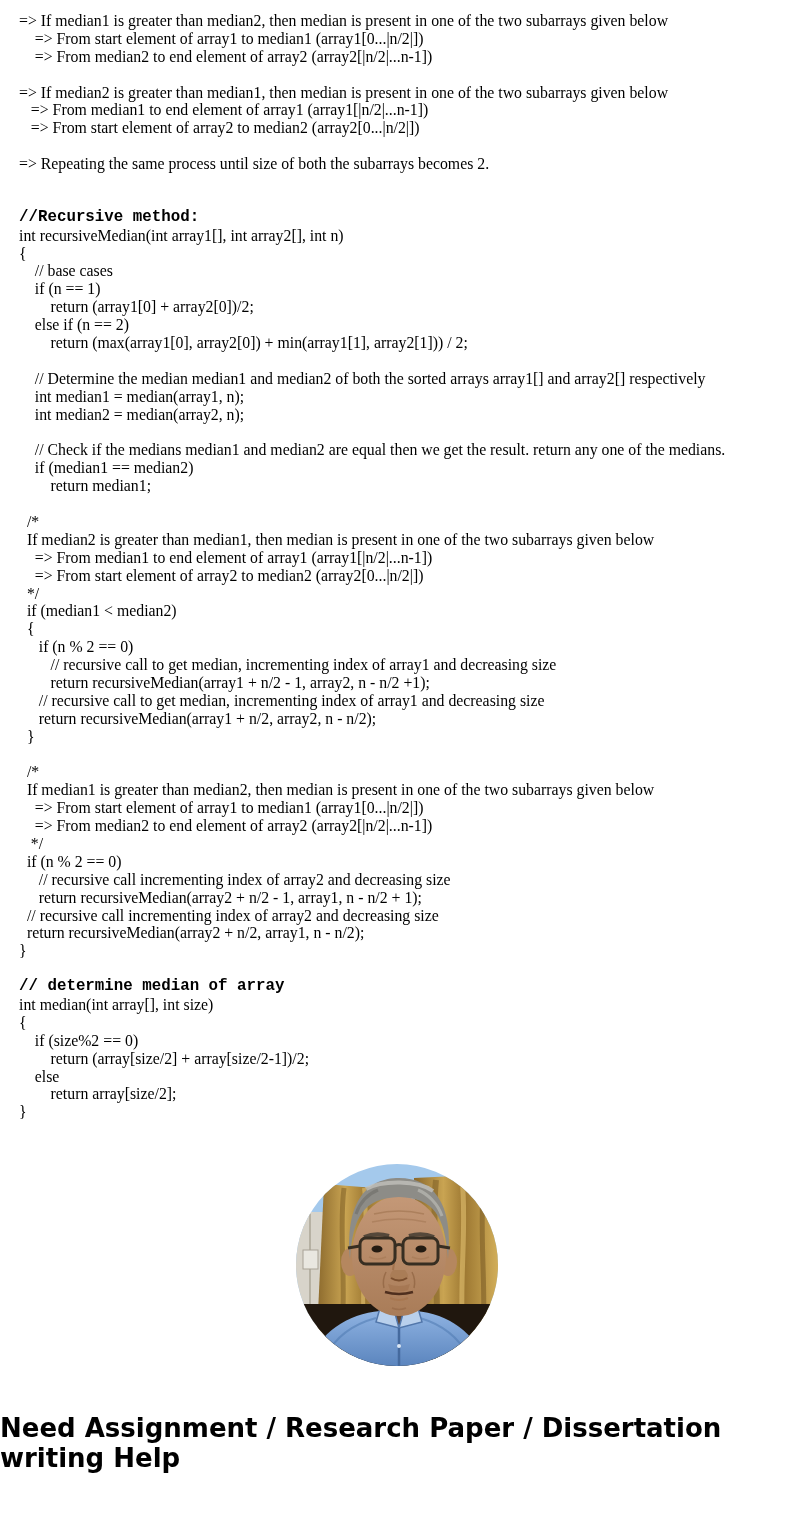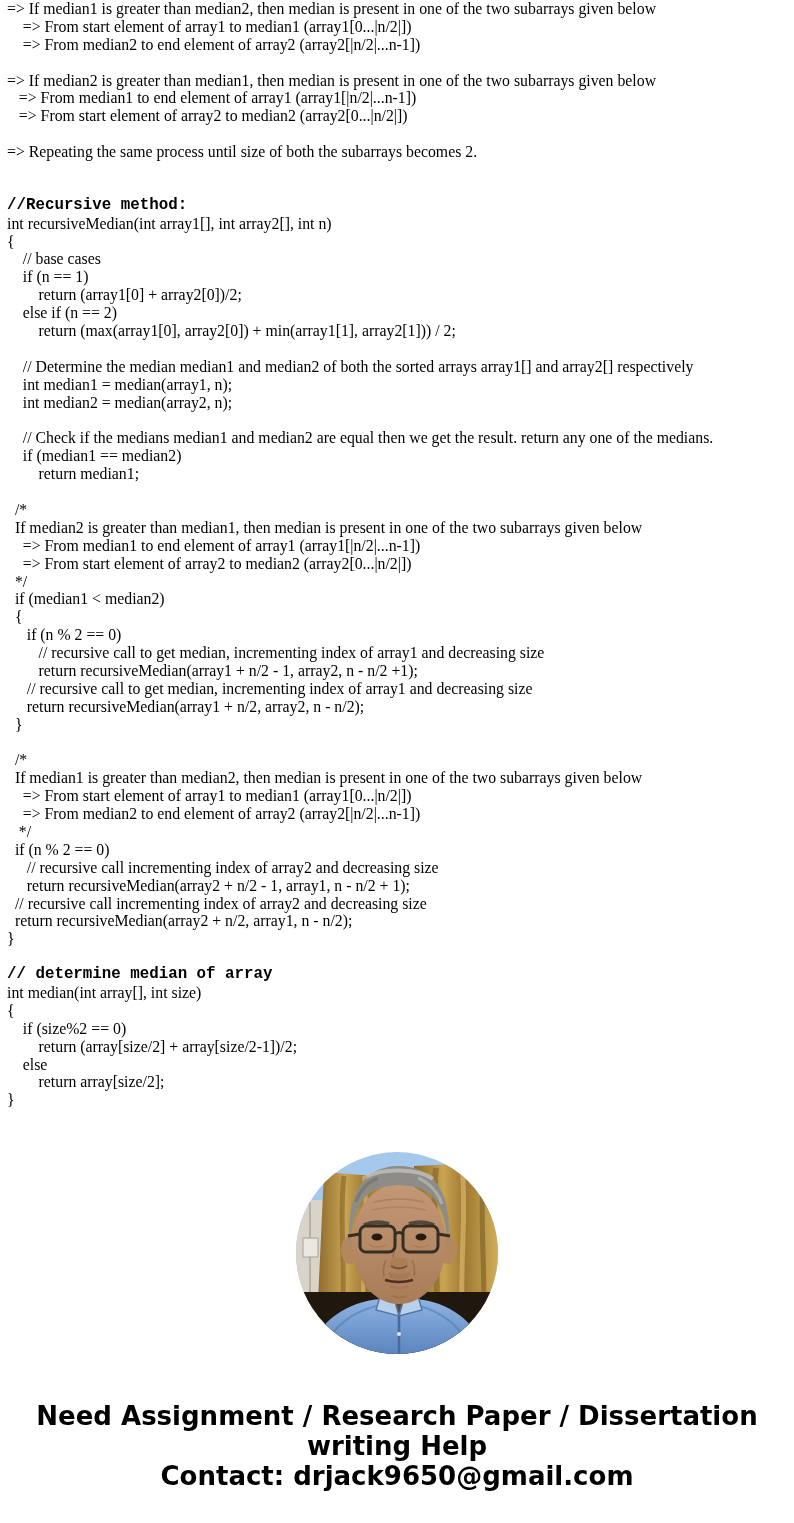--- a/index.html
+++ b/index.html
@@ -4,38 +4,38 @@
 <style>
   html, body { margin: 0; padding: 0; }
   body {
     width: 794px;
     height: 1523px;
     background: #ffffff;
     color: #000000;
     overflow: hidden;
   }
   .code {
-    margin: 0;
+    margin: 12px;
     padding: 0 0 0 7px;
     font-family: "Liberation Serif", serif;
     font-size: 15.8px;
     line-height: 17.9px;
     white-space: pre;
   }
   .code .ln { height: 17.9px; }
   .code .bold { font-weight: 700; font-family: Liberation Mono, monospace; }
   .avatar-wrap {
     width: 202px;
     height: 202px;
     margin: 43px auto 0 auto;
   }
   .avatar-wrap svg { display: block; }
   .footer {
     margin-top: 47px;
-    text-align: center;
+    text-align: left;
     font-family: "DejaVu Sans", sans-serif;
     font-weight: 700;
     font-size: 26px;
     line-height: 30px;
     color: #000000;
   }
 </style>
 </head>
 <body>
 
@@ -130,16 +130,15 @@
           <path d="M99,82 Q103,79 107,82"></path>
           <path d="M64,82 L52,84"></path>
           <path d="M142,82 L154,84"></path>
         </g>
       </g>
     </svg>
   </div>
 
   <div class="footer">
     <div>Need Assignment / Research Paper / Dissertation writing Help</div>
-    <div>Contact: drjack9650@gmail.com</div>
   </div>
 
 </div>
 
 </body></html>

